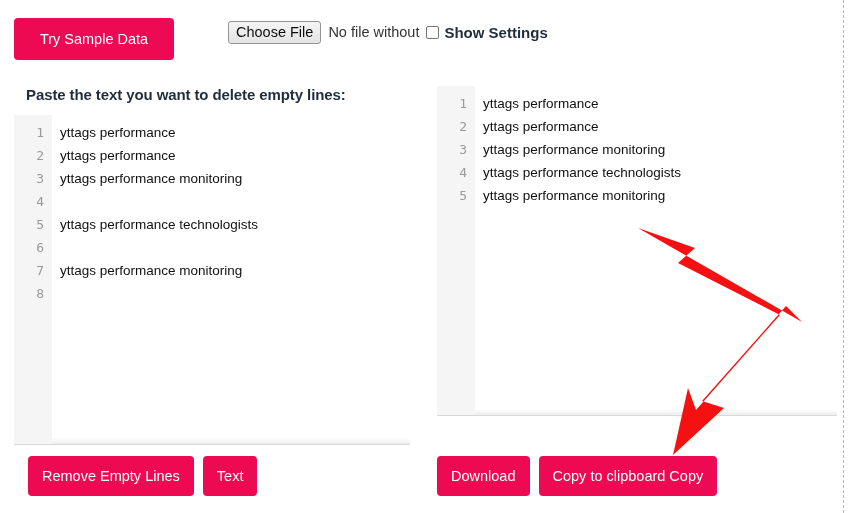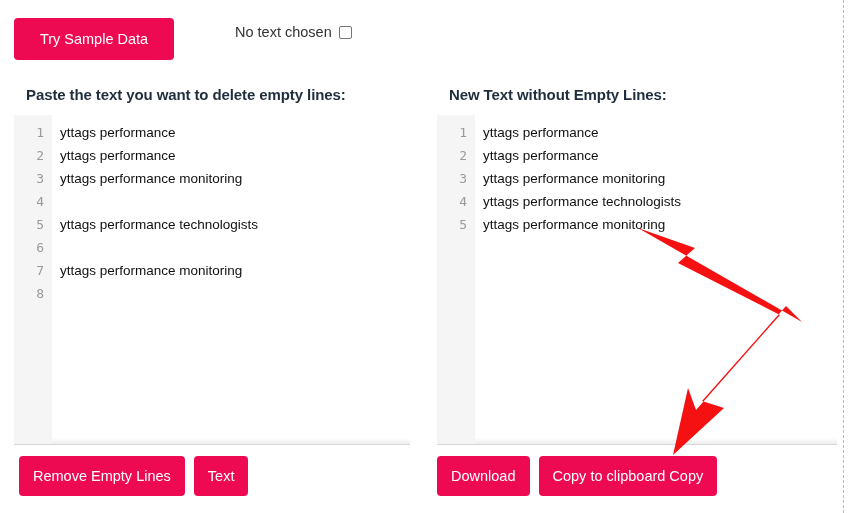--- a/index.html
+++ b/index.html
@@ -187,21 +187,21 @@
     font-size: 13.5px;
   }
 
   
   .btn-row {
     position: absolute;
     top: 456px;
     display: flex;
     gap: 9px;
   }
-  .btn-row-left  { left: 19px; }
+  .btn-row-left  { left: 28px; }
   .btn-row-right { left: 437px; }
   .btn-action {
     height: 40px;
     font-size: 14.5px;
   }
 
   
   .annotation-arrow {
     position: absolute;
     left: 600px;
@@ -214,23 +214,25 @@
 </head>
 <body>
 
 <div class="page-edge-rule"></div>
 
 <div class="toolbar">
 
   <button class="btn btn-sample">Try Sample Data</button>
 
   <div class="file-row">
-    <span class="no-file-text">No text chosen</span>
+    <span class="choose-file-btn">Choose File</span>
+    <span class="no-file-text">No file without</span>
     <span class="settings-wrap">
       <span class="checkbox"></span>
+      <span class="settings-label">Show Settings</span>
     </span>
   </div>
 
 </div>
 
 <div class="panel panel-left">
   <div class="panel-heading">Paste the text you want to delete empty lines:</div>
 
   <div class="editor">
     <div class="gutter">
@@ -250,21 +252,20 @@
       <span class="code-line"></span>
       <span class="code-line">yttags performance technologists</span>
       <span class="code-line"></span>
       <span class="code-line">yttags performance monitoring</span>
       <span class="code-line"></span>
     </div>
   </div>
 </div>
 
 <div class="panel panel-right">
-  <div class="panel-heading">New Text without Empty Lines:</div>
 
   <div class="editor">
     <div class="gutter">
       <span class="gutter-num">1</span>
       <span class="gutter-num">2</span>
       <span class="gutter-num">3</span>
       <span class="gutter-num">4</span>
       <span class="gutter-num">5</span>
     </div>
     <div class="code-area">

